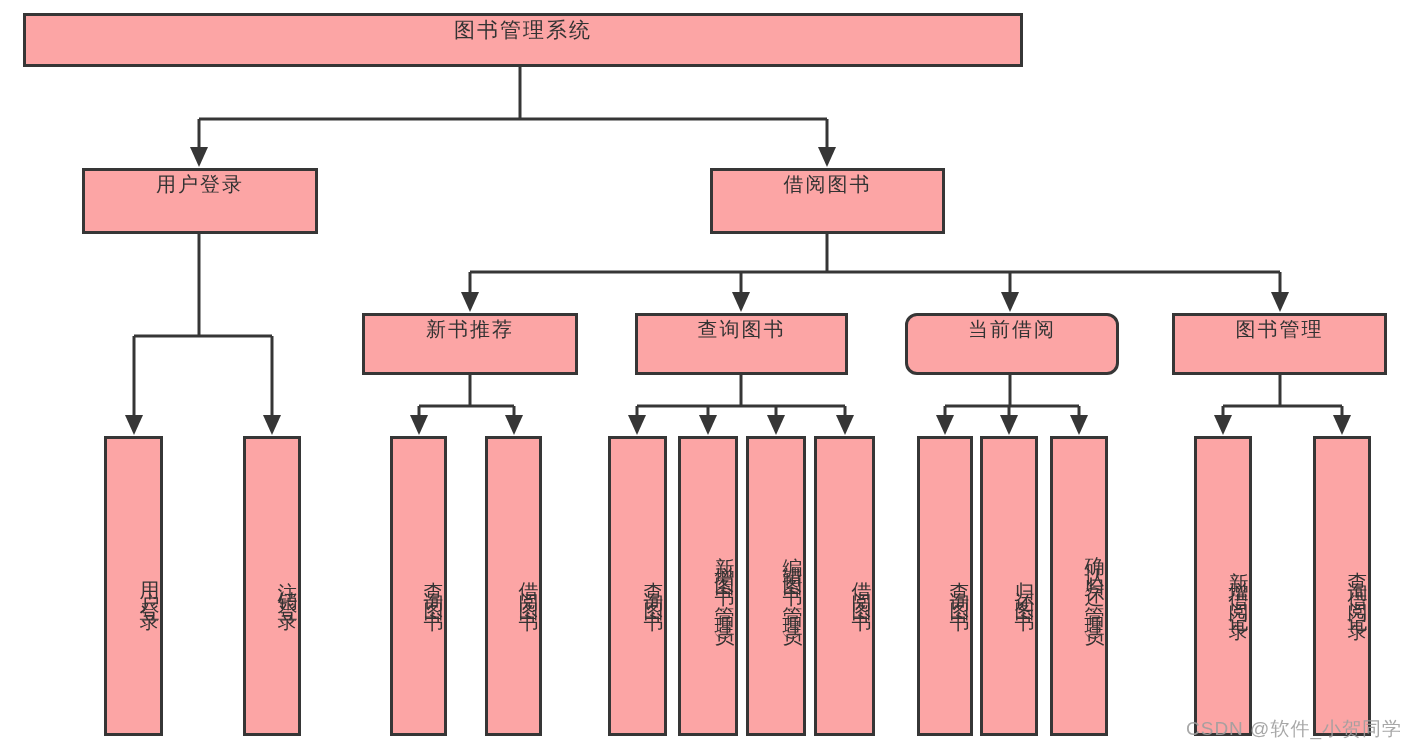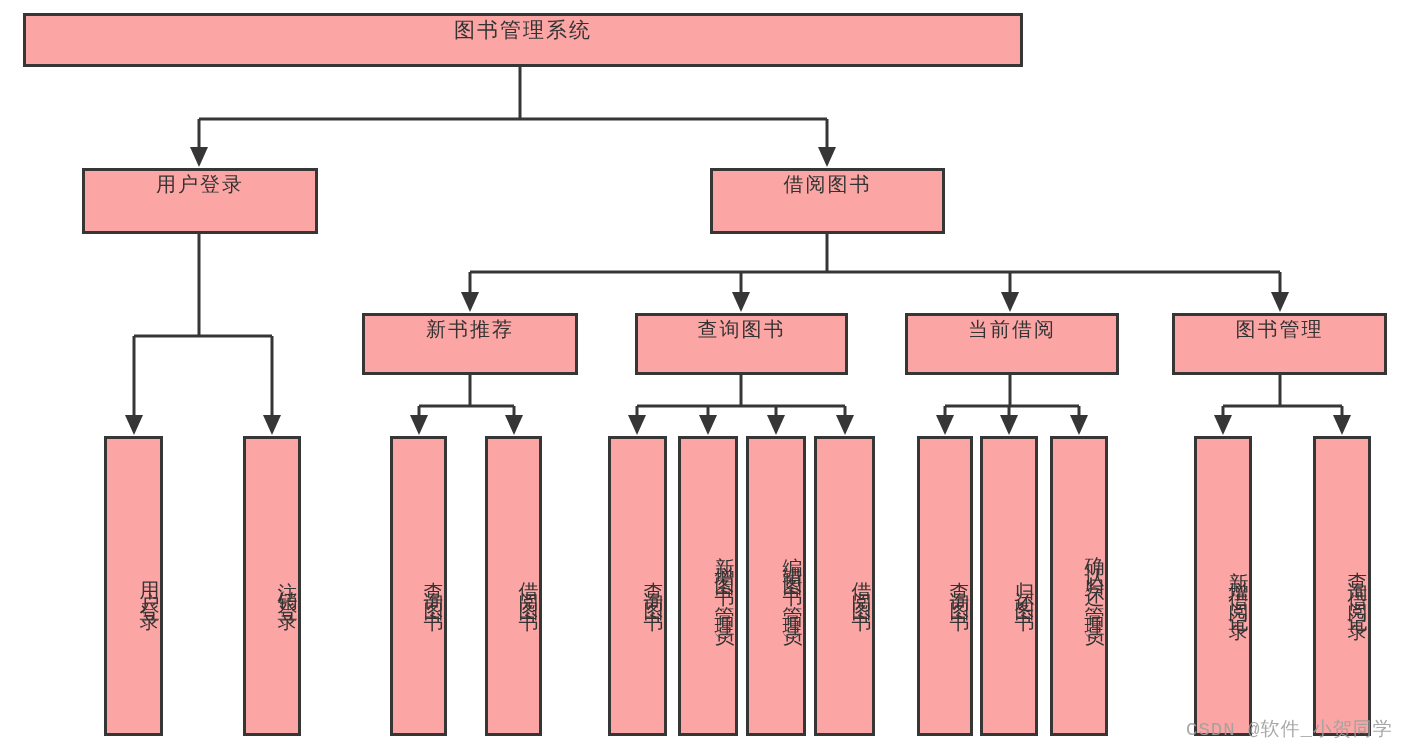--- a/index.html
+++ b/index.html
@@ -30,21 +30,20 @@
     line-height:1;
   }
   .watermark{
     position:absolute;
     left:1186px;top:716px;
     font-size:19px;
     letter-spacing:1px;
     color:rgba(158,158,158,0.9);
     white-space:nowrap;
     z-index:10;
-    font-family:Liberation Mono, monospace;
   }
 </style>
 </head>
 <body>
 
 <div id="canvas">
 
   <svg id="connectors" width="1405" height="747" viewBox="0 0 1405 747">
     <g stroke="#363636" stroke-width="3" fill="none">
 
@@ -124,21 +123,21 @@
   <div class="box h-label" style="left:710px;top:168px;width:235px;height:66px;">
     <span>借阅图书</span>
   </div>
 
   <div class="box h-label" style="left:362px;top:313px;width:216px;height:62px;">
     <span>新书推荐</span>
   </div>
   <div class="box h-label" style="left:635px;top:313px;width:213px;height:62px;">
     <span>查询图书</span>
   </div>
-  <div class="box h-label" style="left:905px;top:313px;width:214px;height:62px;">
+  <div class="box h-label" style="left:905px;top:313px;width:214px;height:62px;border-radius:12px;">
     <span>当前借阅</span>
   </div>
   <div class="box h-label" style="left:1172px;top:313px;width:215px;height:62px;">
     <span>图书管理</span>
   </div>
 
   <div class="box leaf" style="left:104px;top:436px;width:59px;height:300px;">
     <span>用户登录</span>
   </div>
   <div class="box leaf" style="left:243px;top:436px;width:58px;height:300px;">

